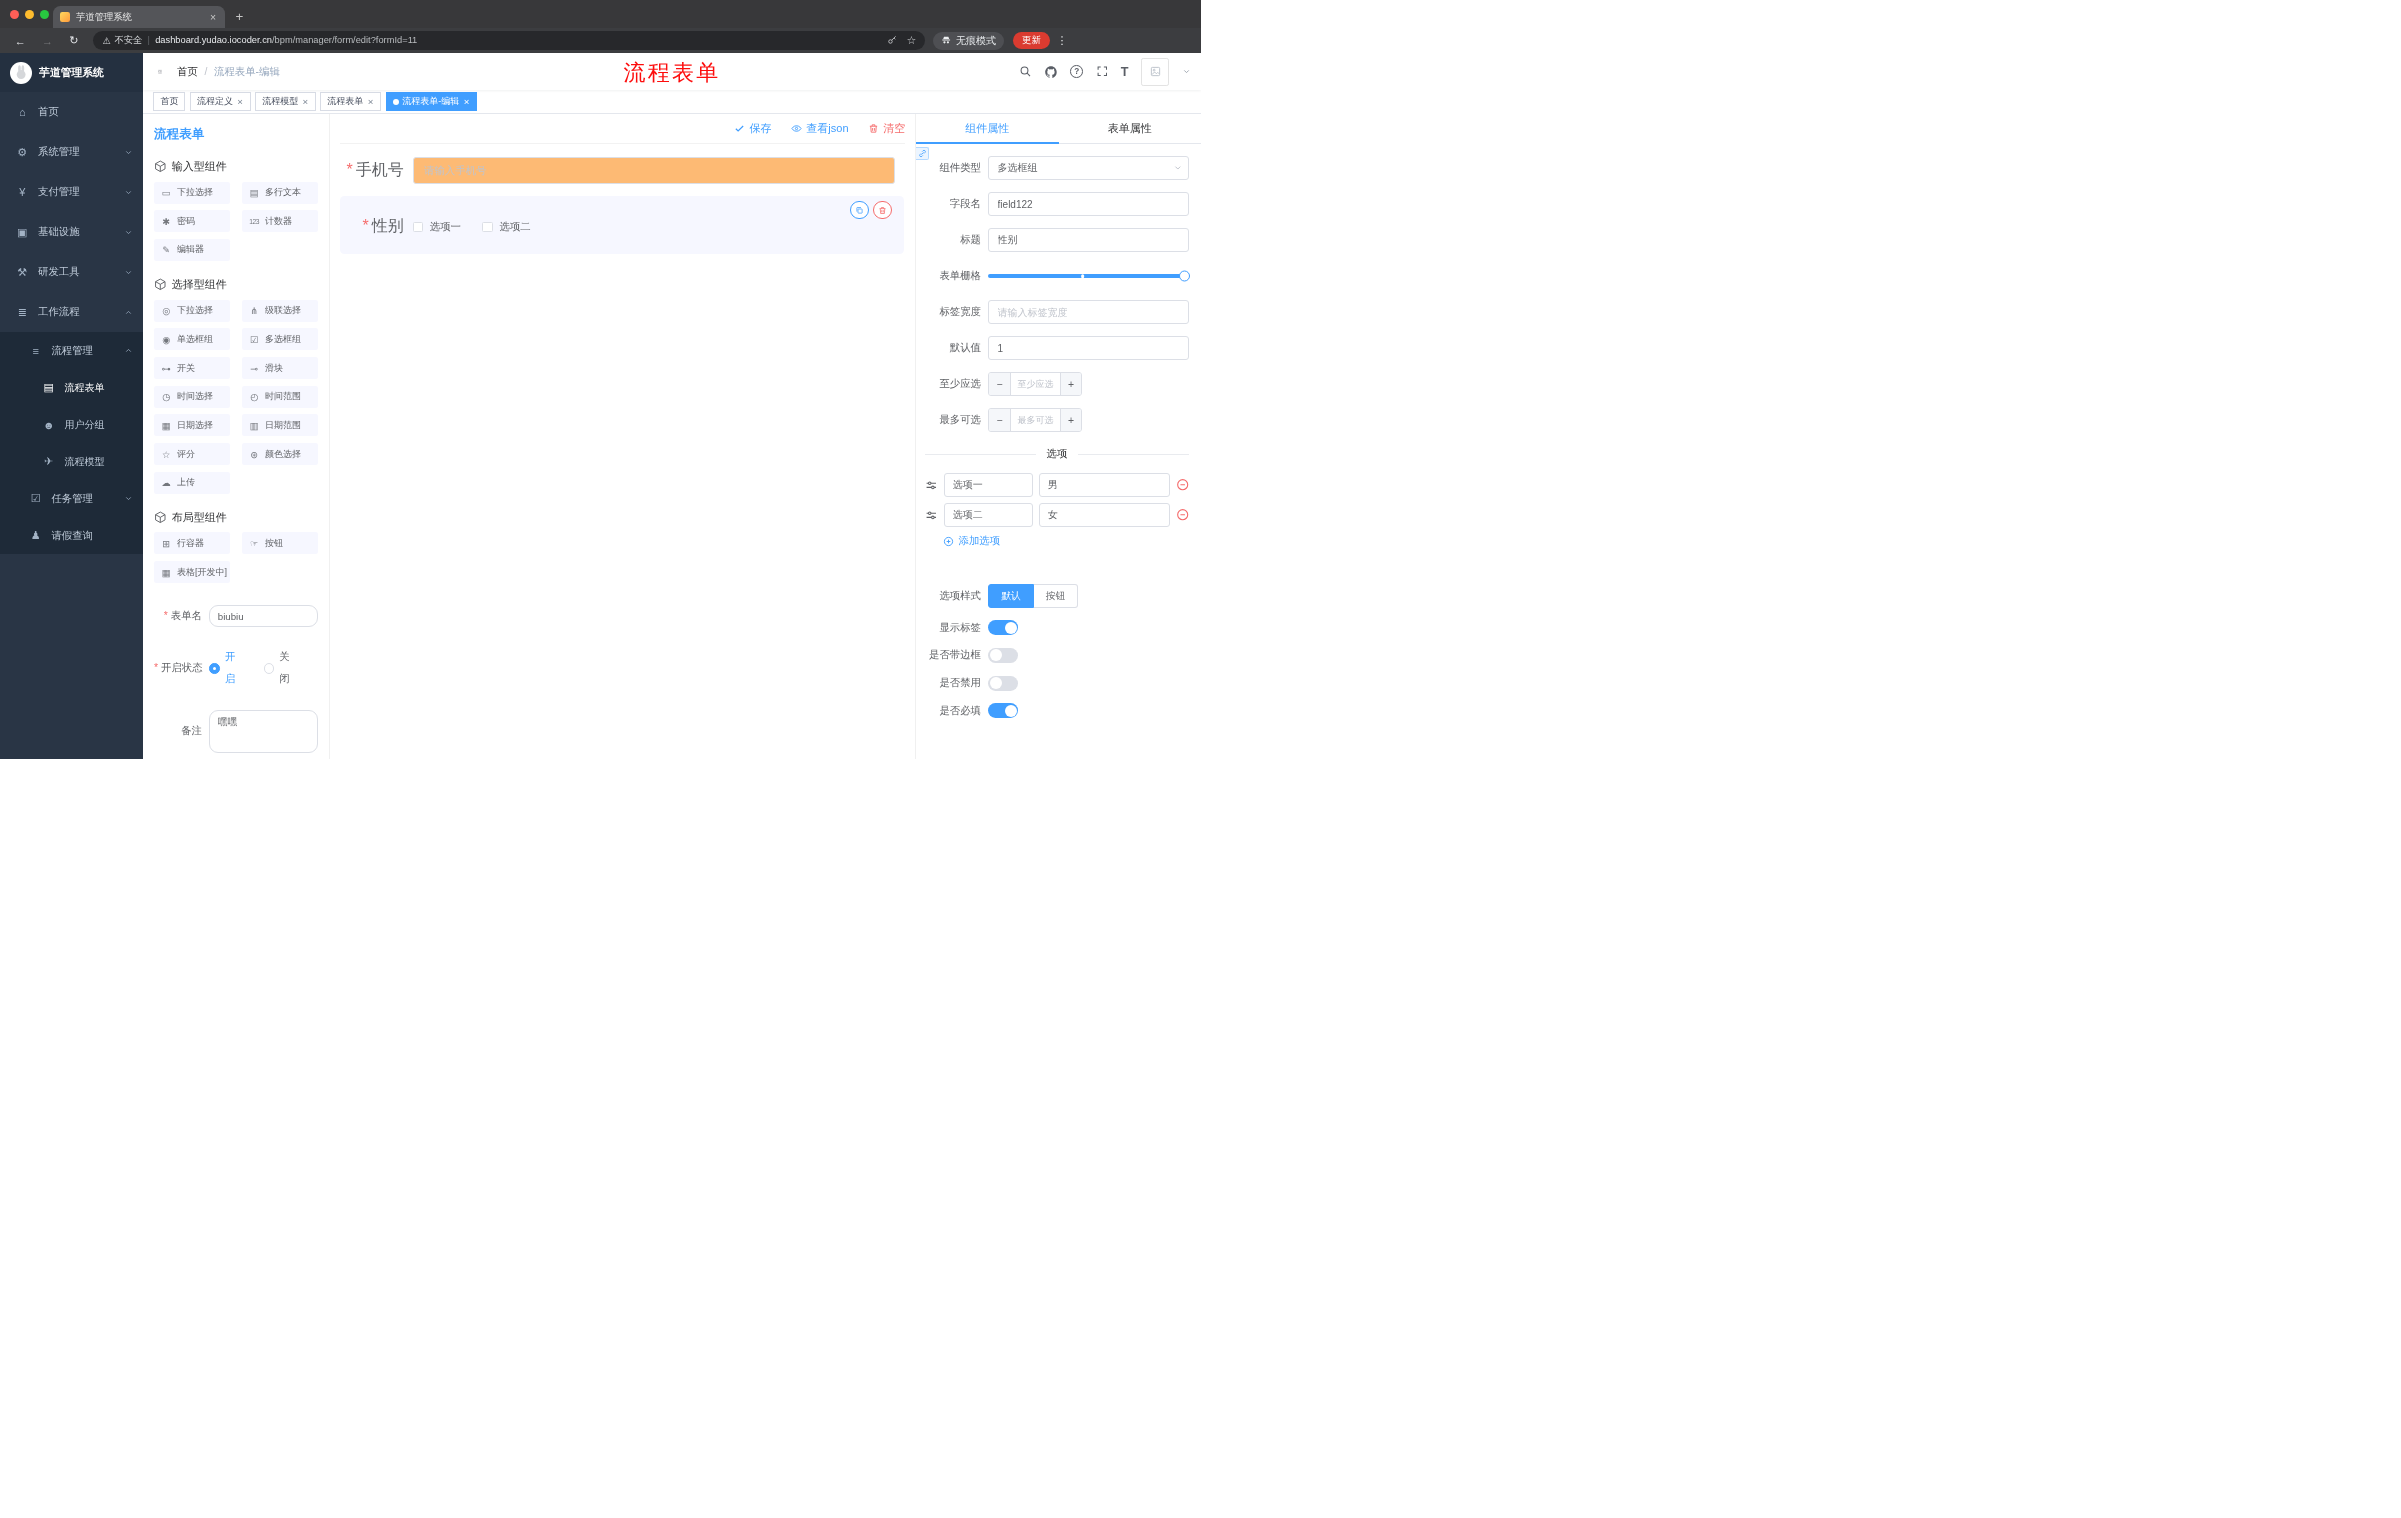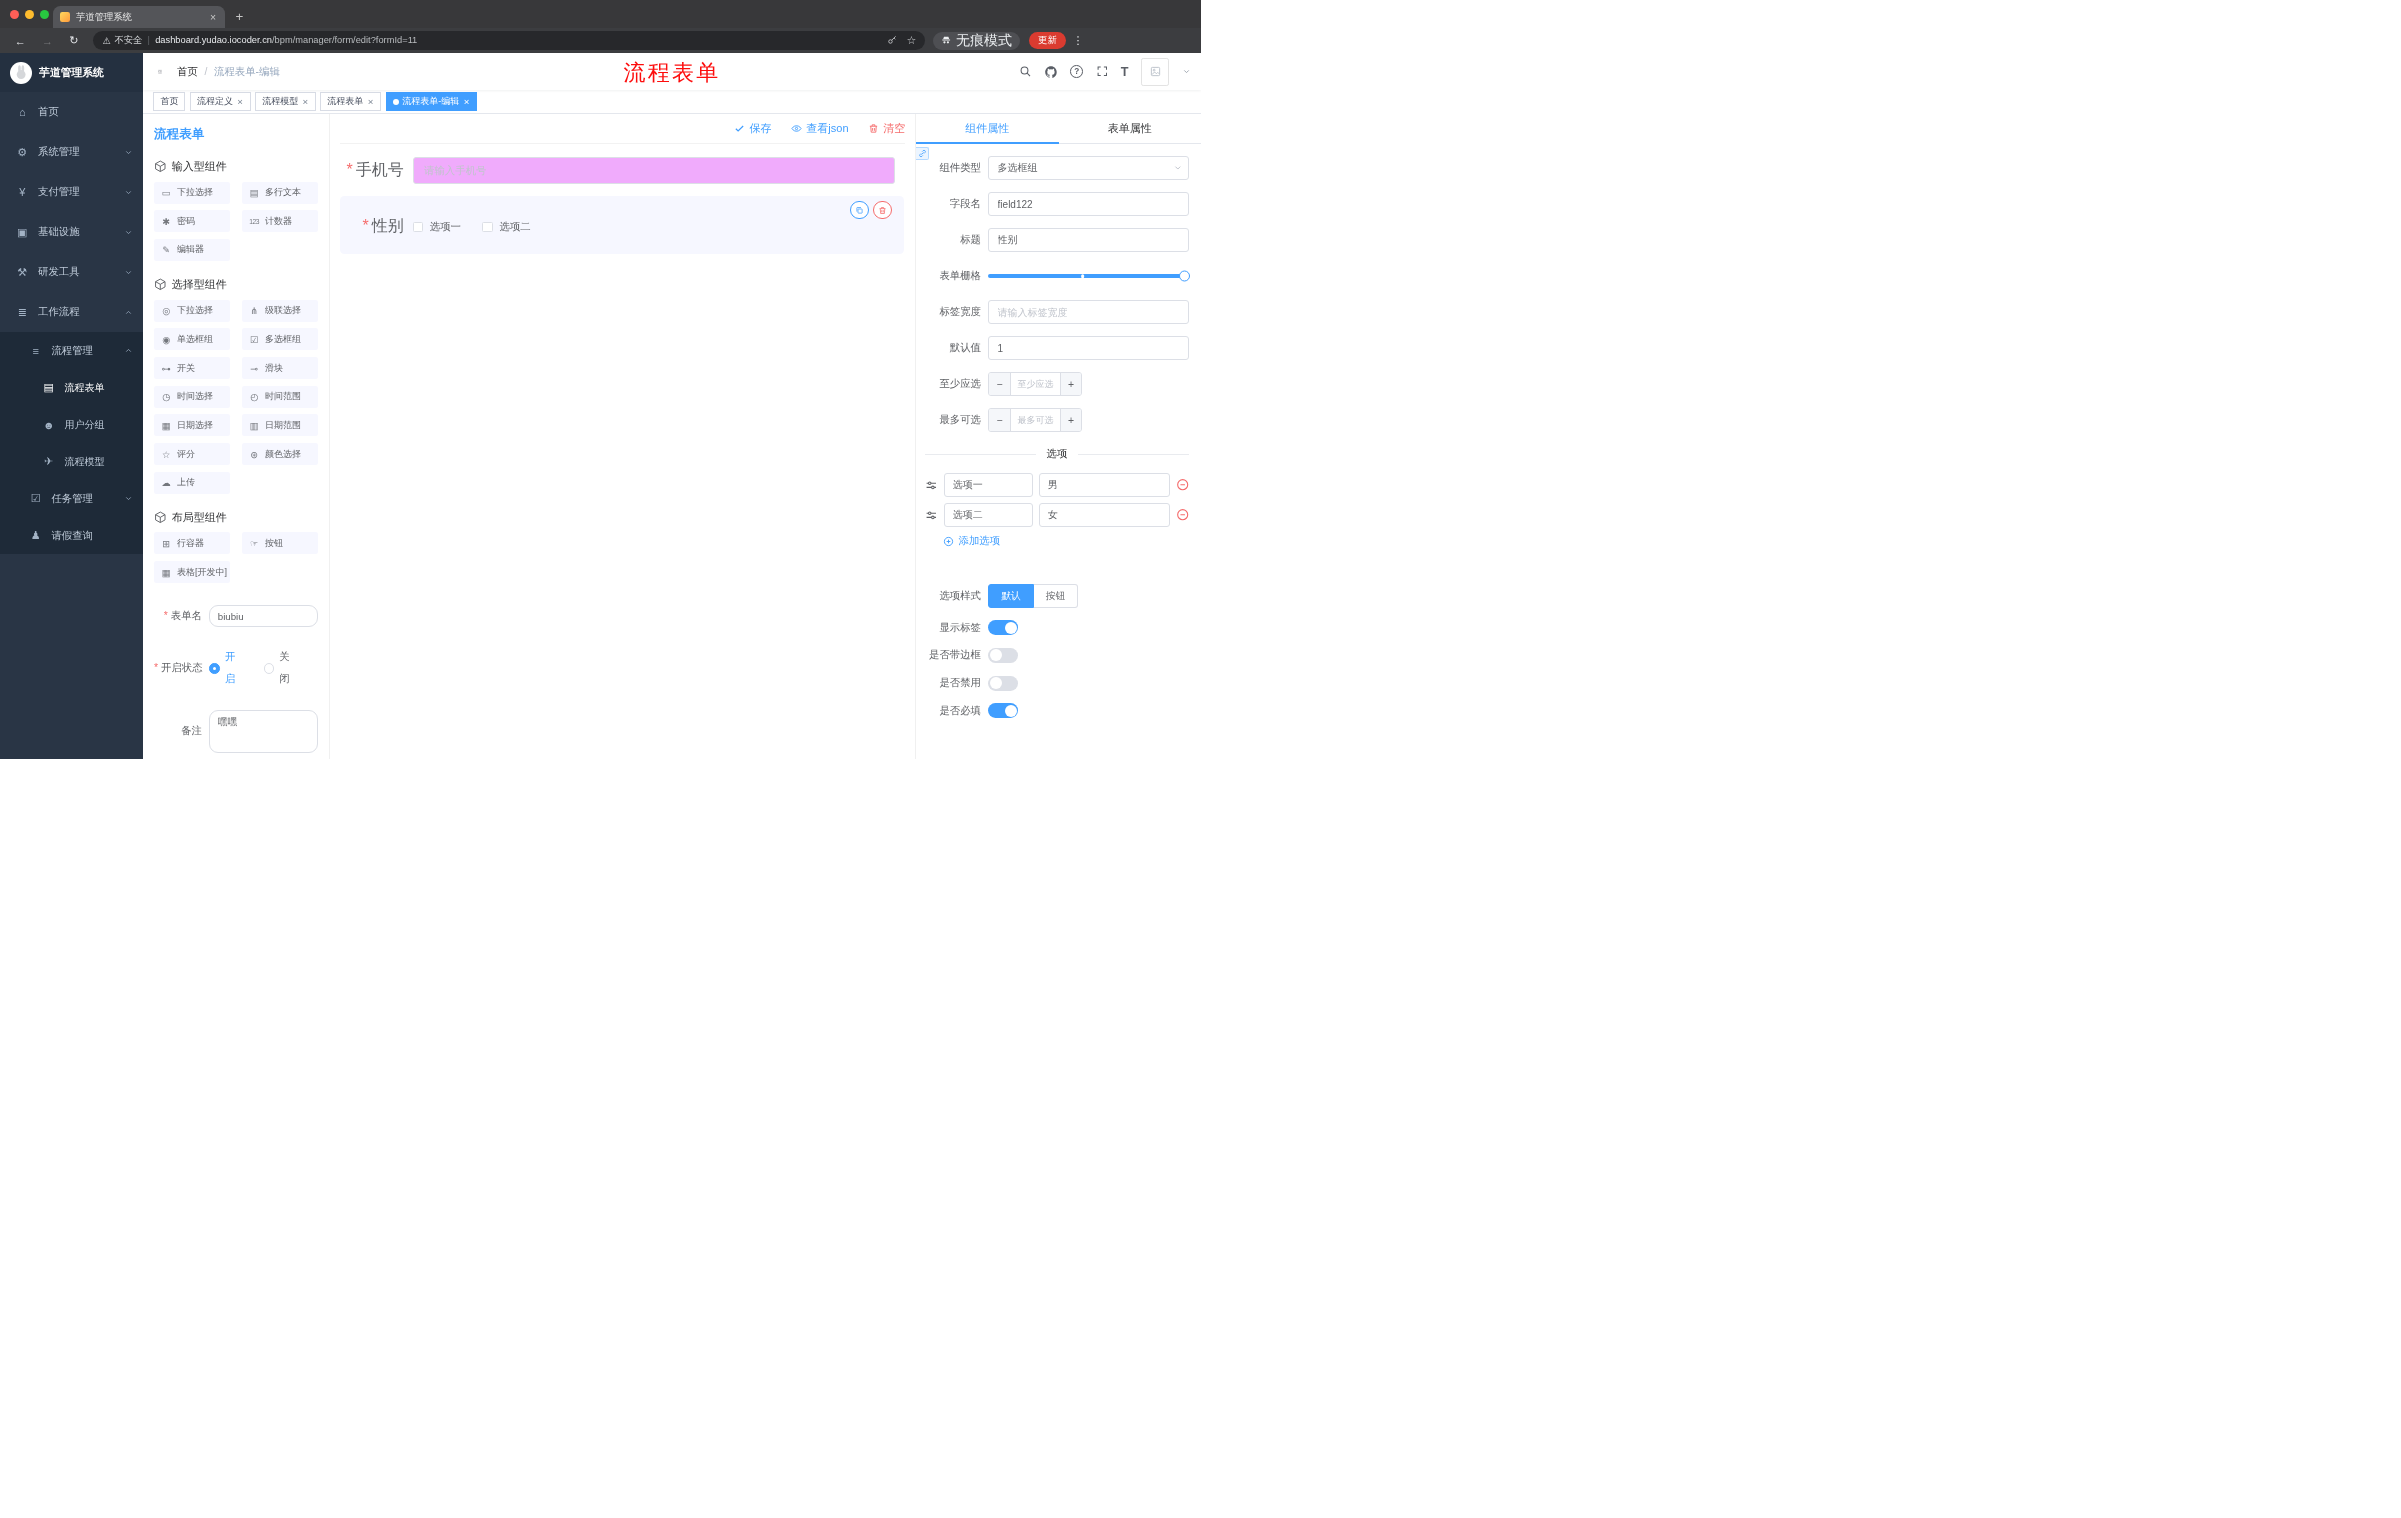--- a/index.html
+++ b/index.html
@@ -18,21 +18,21 @@
 .newtab{color:#c6c6c6;font-size:13.4px;margin:0 0 3.7px 10.4px;cursor:pointer}
 .btoolbar{height:25px;background:#3c3d40;display:flex;align-items:center;padding:0 7.4px;gap:1.5px}
 .nav-btn{color:#e8eaed;font-size:11px;padding:1.5px 7.4px;cursor:pointer}
 .nav-btn.dim{color:#77787b}
 .url-pill{flex:1;max-width:832px;height:19.3px;background:#27282b;border-radius:9.7px;display:flex;align-items:center;padding:0 9px;margin:0 6px;color:#e8eaed;font-size:9.3px;gap:5.2px}
 .sec{color:#d3d5d8;display:flex;gap:3.7px;align-items:center}
 .pipe{color:#5f6368}
 .url-host{color:#e8eaed}
 .url-path{color:#b9bcbf}
 .pill-right{margin-left:auto;display:flex;gap:9px;align-items:center;color:#c9cbce}
-.incog{background:#4e4f53;border-radius:9px;height:18px;display:flex;align-items:center;gap:4.5px;padding:0 8.2px;color:#eceff1;font-size:14px;flex:none}
+.incog{background:#4e4f53;border-radius:9px;height:18px;display:flex;align-items:center;gap:4.5px;padding:0 8.2px;color:#eceff1;font-size:10px;flex:none}
 .update{background:#da3b30;border-radius:9px;height:17px;display:flex;align-items:center;padding:0 9px;color:#fff;font-size:9.3px;margin-left:7.4px;cursor:pointer;flex:none}
 .kebab{color:#e8eaed;font-size:11px;padding:0 5.2px;cursor:pointer}
 
 
 .app{display:flex;height:706px}
 .sidebar{width:143px;flex:none;background:#293545;color:#bfcbd9;display:flex;flex-direction:column;overflow:hidden}
 .logo{height:39px;display:flex;align-items:center;gap:7.4px;padding-left:9.7px;background:#243040;flex:none;cursor:pointer}
 .logo-av{width:22px;height:22px;border-radius:50%;background:#fff;display:flex;align-items:center;justify-content:center;overflow:hidden;flex:none}
 .logo-title{color:#fff;font-weight:bold;font-size:10.8px}
 .m-item{height:40px;display:flex;align-items:center;padding:0 10.4px 0 15.6px;font-size:10.4px;cursor:pointer;flex:none}
@@ -97,21 +97,21 @@
 
 
 .canvas{flex:1;min-width:0;border-right:0.7px solid #f0f0f0;display:flex;flex-direction:column;padding:0 9.7px}
 .c-toolbar{height:30px;display:flex;justify-content:flex-end;align-items:center;gap:19.3px;border-bottom:0.7px solid #f2f2f2;font-size:11px;flex:none}
 .tb-btn{display:flex;align-items:center;gap:4.5px;color:#409eff;cursor:pointer}
 .tb-btn.red{color:#f56c6c}
 .tb-btn .ic{width:11px;height:11px}
 .board{padding-top:13.4px}
 .f-row{display:flex;align-items:center}
 .f-label{width:73px;flex:none;text-align:right;font-size:16px;color:#606266;padding-right:9px;white-space:nowrap}
-.f-input{flex:1;height:27px;border:0.7px solid #dcdfe6;border-radius:3px;padding:0 10.4px;font-size:10.4px;color:#606266;background:#f0abfc;outline:none;margin-right:10.4px;font-family:inherit}
+.f-input{flex:1;height:27px;border:0.7px solid #dcdfe6;border-radius:3px;padding:0 10.4px;font-size:10.4px;color:#606266;background:#fdba74;outline:none;margin-right:10.4px;font-family:inherit}
 .f-input::placeholder,.el-input::placeholder,.p-input::placeholder{color:#c0c4cc}
 .sel-item{margin-top:12px;background:#f6f7ff;border-radius:4.5px;position:relative;padding:20px 0 17px;margin-right:1.5px}
 .acts{position:absolute;top:4.5px;right:12px;display:flex;gap:4.5px}
 .act{width:18.6px;height:18.6px;border-radius:50%;background:#fff;display:flex;align-items:center;justify-content:center;cursor:pointer}
 .act.copy{border:0.7px solid #409eff;color:#409eff}
 .act.del{border:0.7px solid #f56c6c;color:#f56c6c}
 .act .ic{width:9px;height:9px}
 .cbx{display:inline-flex;align-items:center;gap:6.7px;margin-right:21.5px;font-size:10.4px;color:#606266;cursor:pointer}
 .cbx .box{width:10.4px;height:10.4px;border:0.7px solid #dcdfe6;border-radius:1.5px;background:#fff;flex:none}
 

